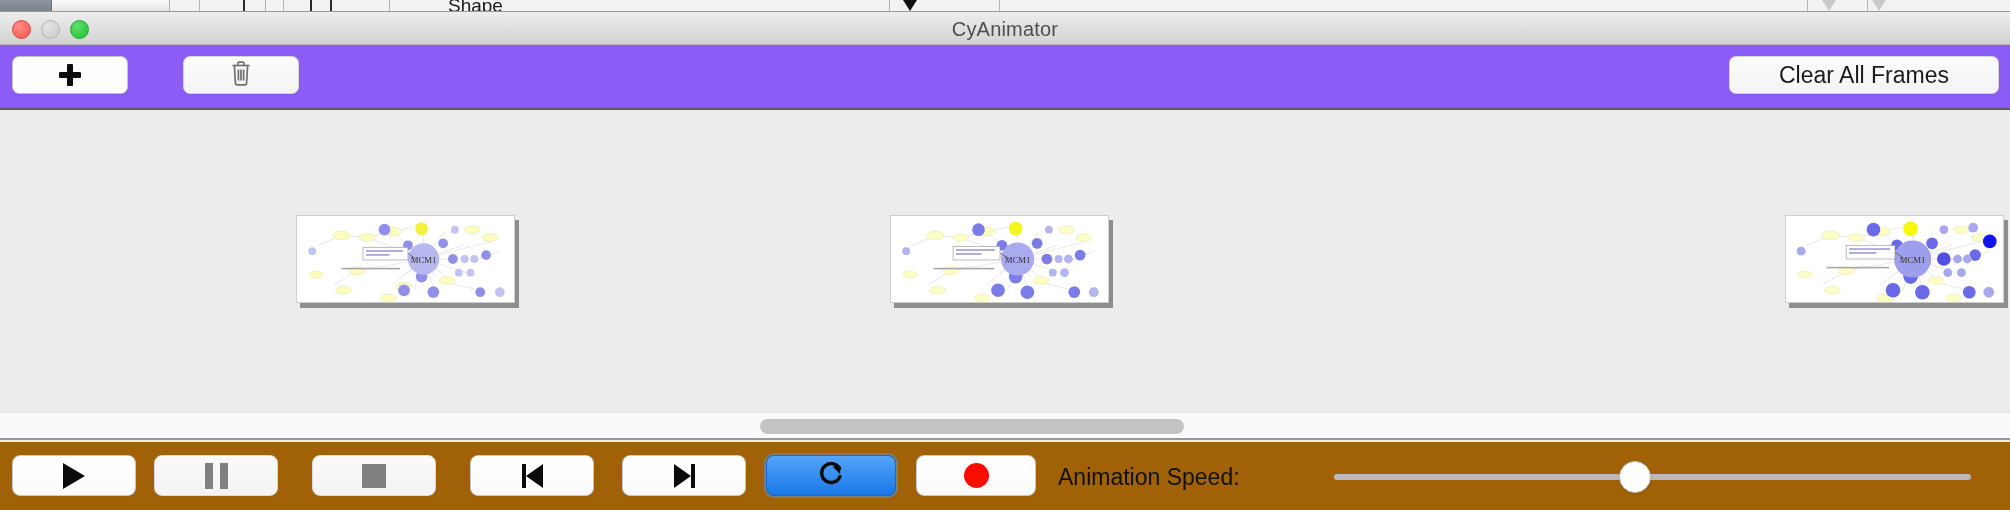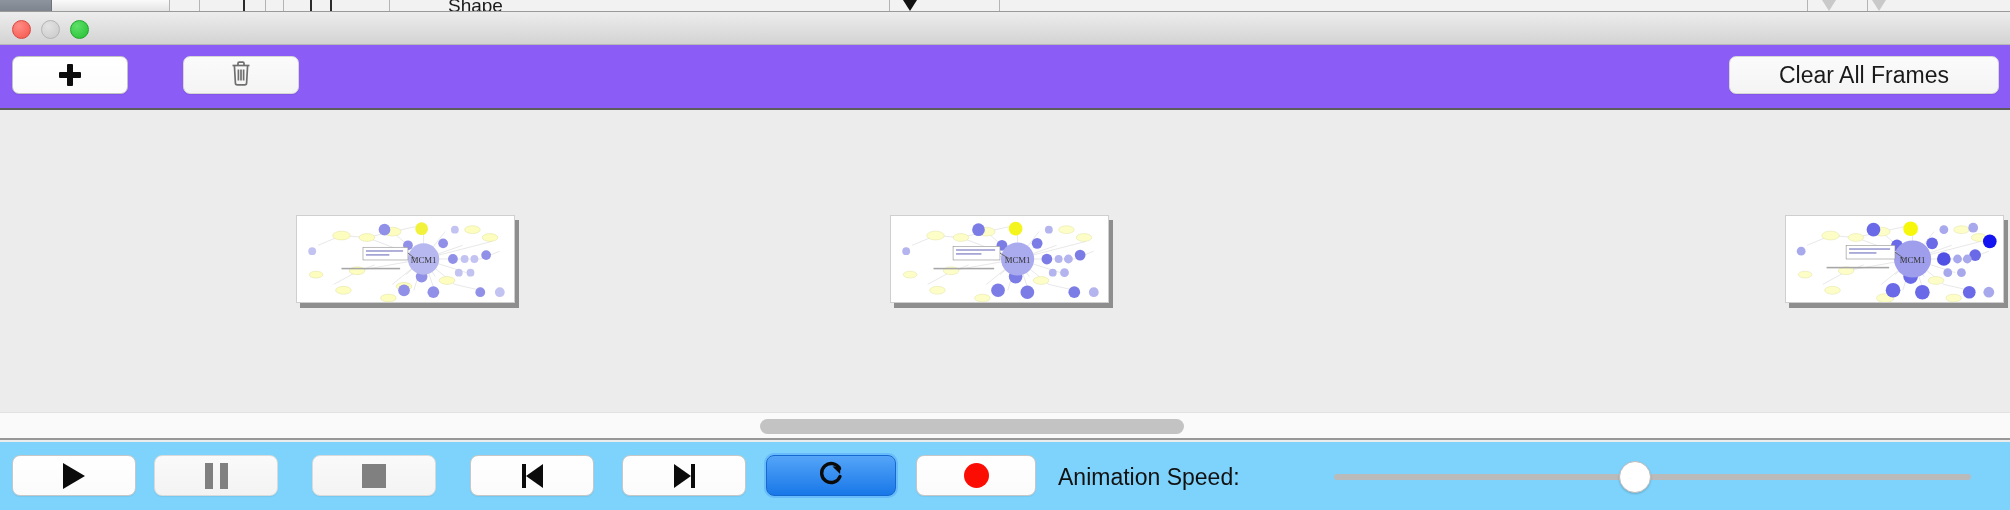--- a/index.html
+++ b/index.html
@@ -113,21 +113,21 @@
     border-bottom: 2px solid #989898;
   }
   .hscroll-thumb {
     position: absolute; left: 760px; top: 6px; width: 424px; height: 15px;
     background: #c3c3c3; border-radius: 8px; cursor: pointer;
   }
 
   
   .controls {
     position: absolute; left: 0; top: 442px; width: 2010px; height: 68px;
-    background: #7dd3fc;
+    background: #a16207;
   }
   .cbtn {
     position: absolute; top: 13px; height: 41px;
     border: 1px solid #c7c7c7; border-radius: 8px;
     background: linear-gradient(#ffffff, #fbfbfb);
     box-shadow: 0 1px 1px rgba(0,0,0,.06);
     display: flex; align-items: center; justify-content: center; cursor: pointer;
   }
   .cbtn.disabled { background: linear-gradient(#fafafa, #f3f3f3); border-color:#dadada; }
   .cbtn.active {
@@ -206,20 +206,21 @@
     <div class="bg-wedge" style="left:1872px; border-top-color:#c9c9c9;"></div>
     <span class="bg-strip-text">Shape</span>
   </div>
 
   <div class="titlebar">
     <div class="lights">
       <span class="light red"></span>
       <span class="light yellow"></span>
       <span class="light green"></span>
     </div>
+    <div class="window-title">CyAnimator</div>
   </div>
 
   <div class="toolbar">
 
     <div class="btn btn-add">
       <span class="plus-icon"></span>
     </div>
 
     <div class="btn btn-del soft">
       <span>

